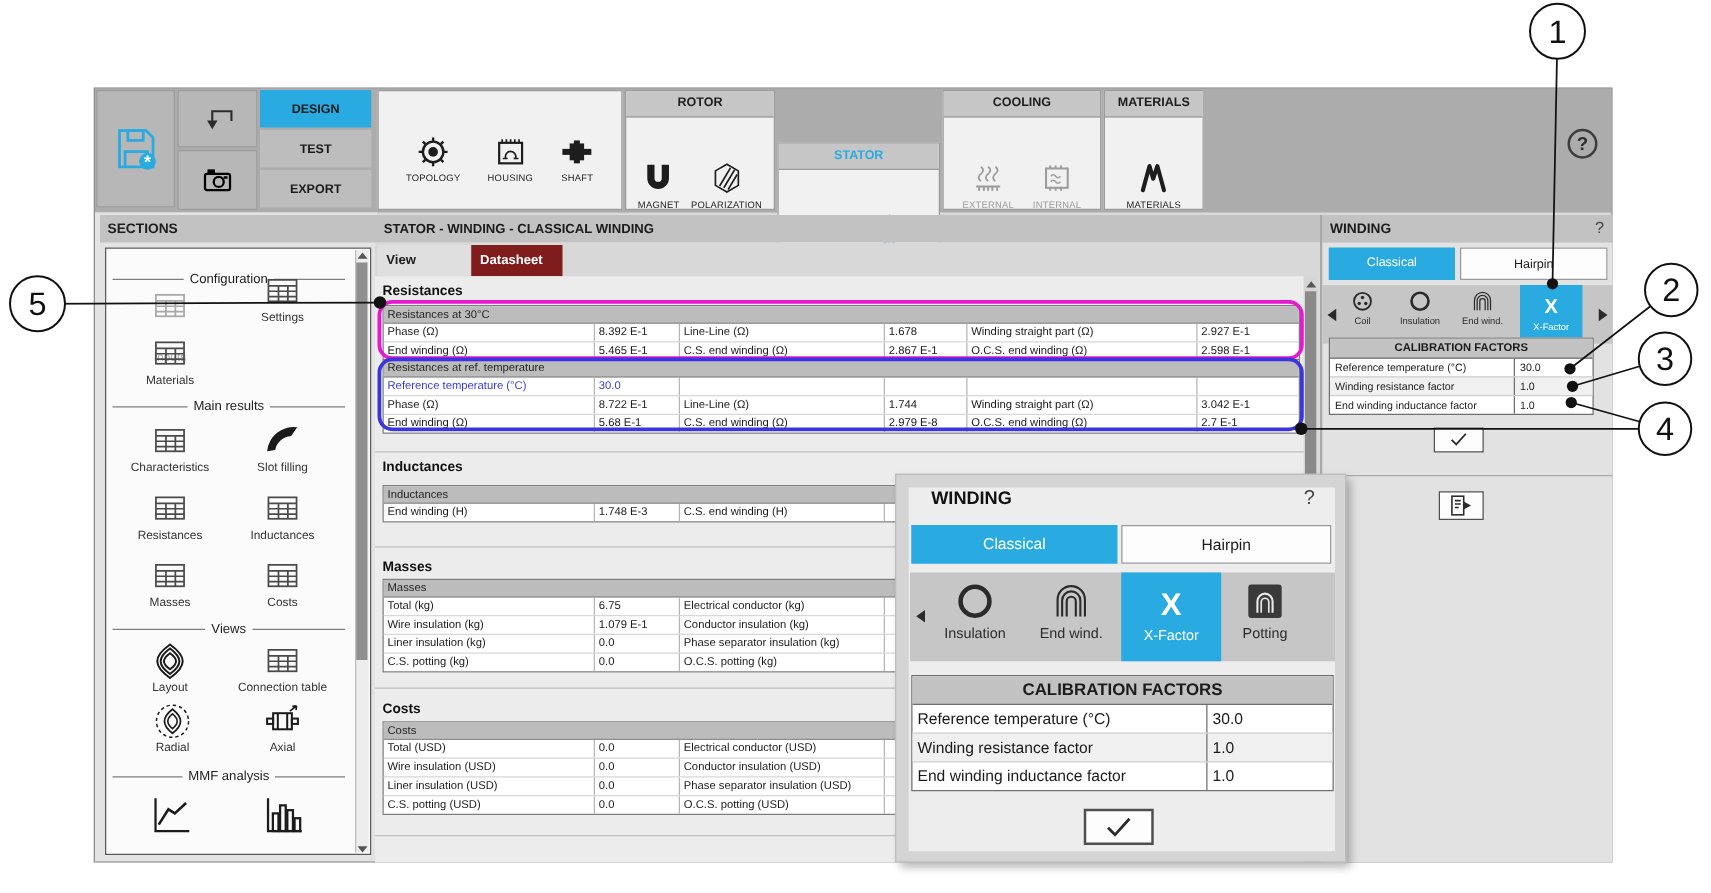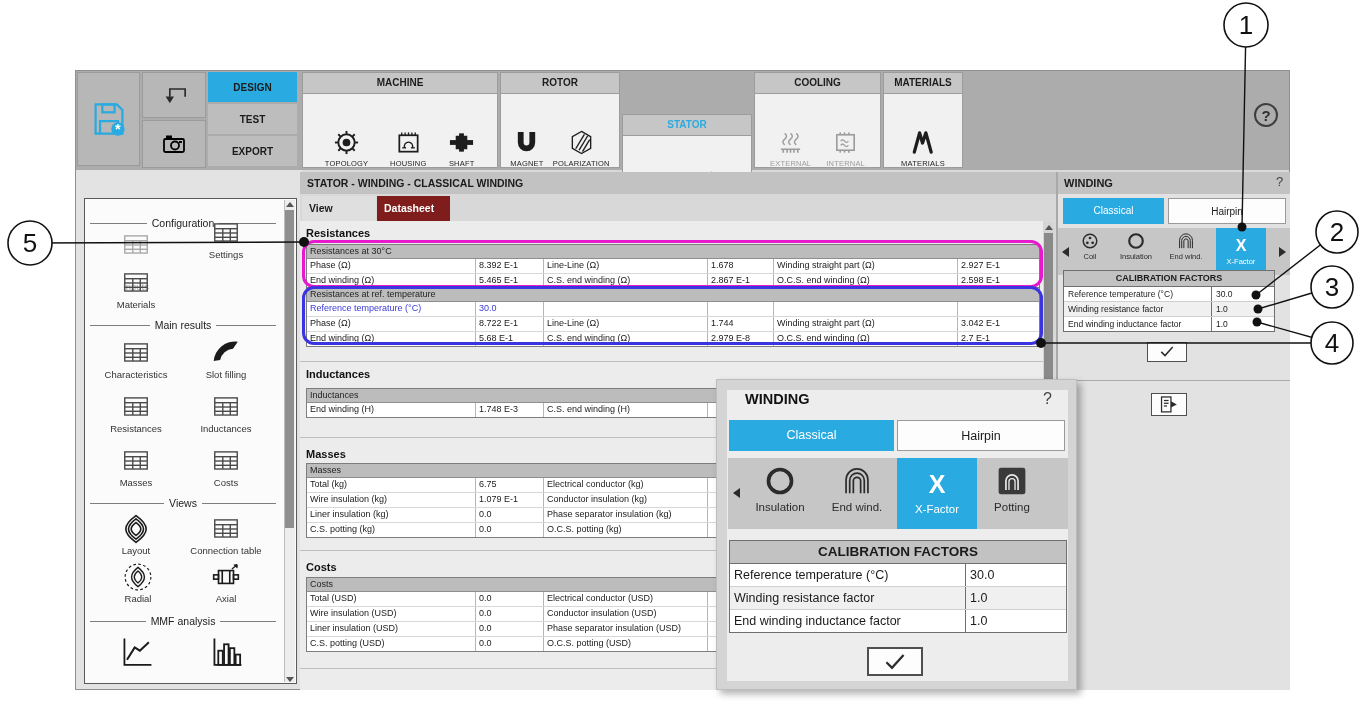--- a/index.html
+++ b/index.html
@@ -146,21 +146,20 @@
           <rect x="6" y="5.5" width="6" height="3.5" fill="currentColor"></rect>
           <rect x="19" y="11" width="3" height="2" fill="currentColor"></rect>
         </svg></span>
   </div>
   <div class="abs mode-btn" id="btn-design">DESIGN</div>
   <div class="abs mode-btn" id="btn-test">TEST</div>
   <div class="abs mode-btn" id="btn-export">EXPORT</div>
   <div class="abs" id="help-circle">?</div>
   <div id="toolbar-groups">
       <div class="tb-group" style="left:302px;width:196px;">
-        <div class="tb-group-header">MACHINE</div>
         <div class="tb-group-body">
           <div class="tb-item">
             <span class="tb-ico"><svg viewBox="0 0 28 28">
                 <g stroke="currentColor" fill="none" stroke-width="2">
                   <circle cx="14" cy="14" r="8.5"></circle>
                   <line x1="23" y1="14" x2="26" y2="14"></line>
                   <line x1="2" y1="14" x2="5" y2="14"></line>
                   <line x1="14" y1="2" x2="14" y2="5"></line>
                   <line x1="14" y1="23" x2="14" y2="26"></line>
                   <line x1="20.4" y1="7.6" x2="22.5" y2="5.5"></line>
@@ -283,20 +282,21 @@
             <span class="tb-ico"><svg viewBox="0 0 28 28">
                 <path d="M5.5,24 L11,4 L14,14.5 L17.5,4 L23,24" fill="none" stroke="currentColor" stroke-width="3.4" stroke-linejoin="round" stroke-linecap="round"></path>
               </svg></span>
             <span class="tb-label">MATERIALS</span>
           </div>
         </div>
       </div>
     </div>
 
   <div class="abs" id="sidebar-bg"></div>
+  <div class="abs" id="sidebar-header">SECTIONS</div>
   <div class="abs" id="sidebar-panel"></div>
   <div id="sidebar-items">
       <div class="sb-sep" style="top:200px;margin-top:16px;">
         <span class="ln"></span>
         <span>Configuration</span>
         <span class="ln"></span>
       </div>
       <div class="sb-sep" style="top:318px;">
         <span class="ln"></span>
         <span>Main results</span>

